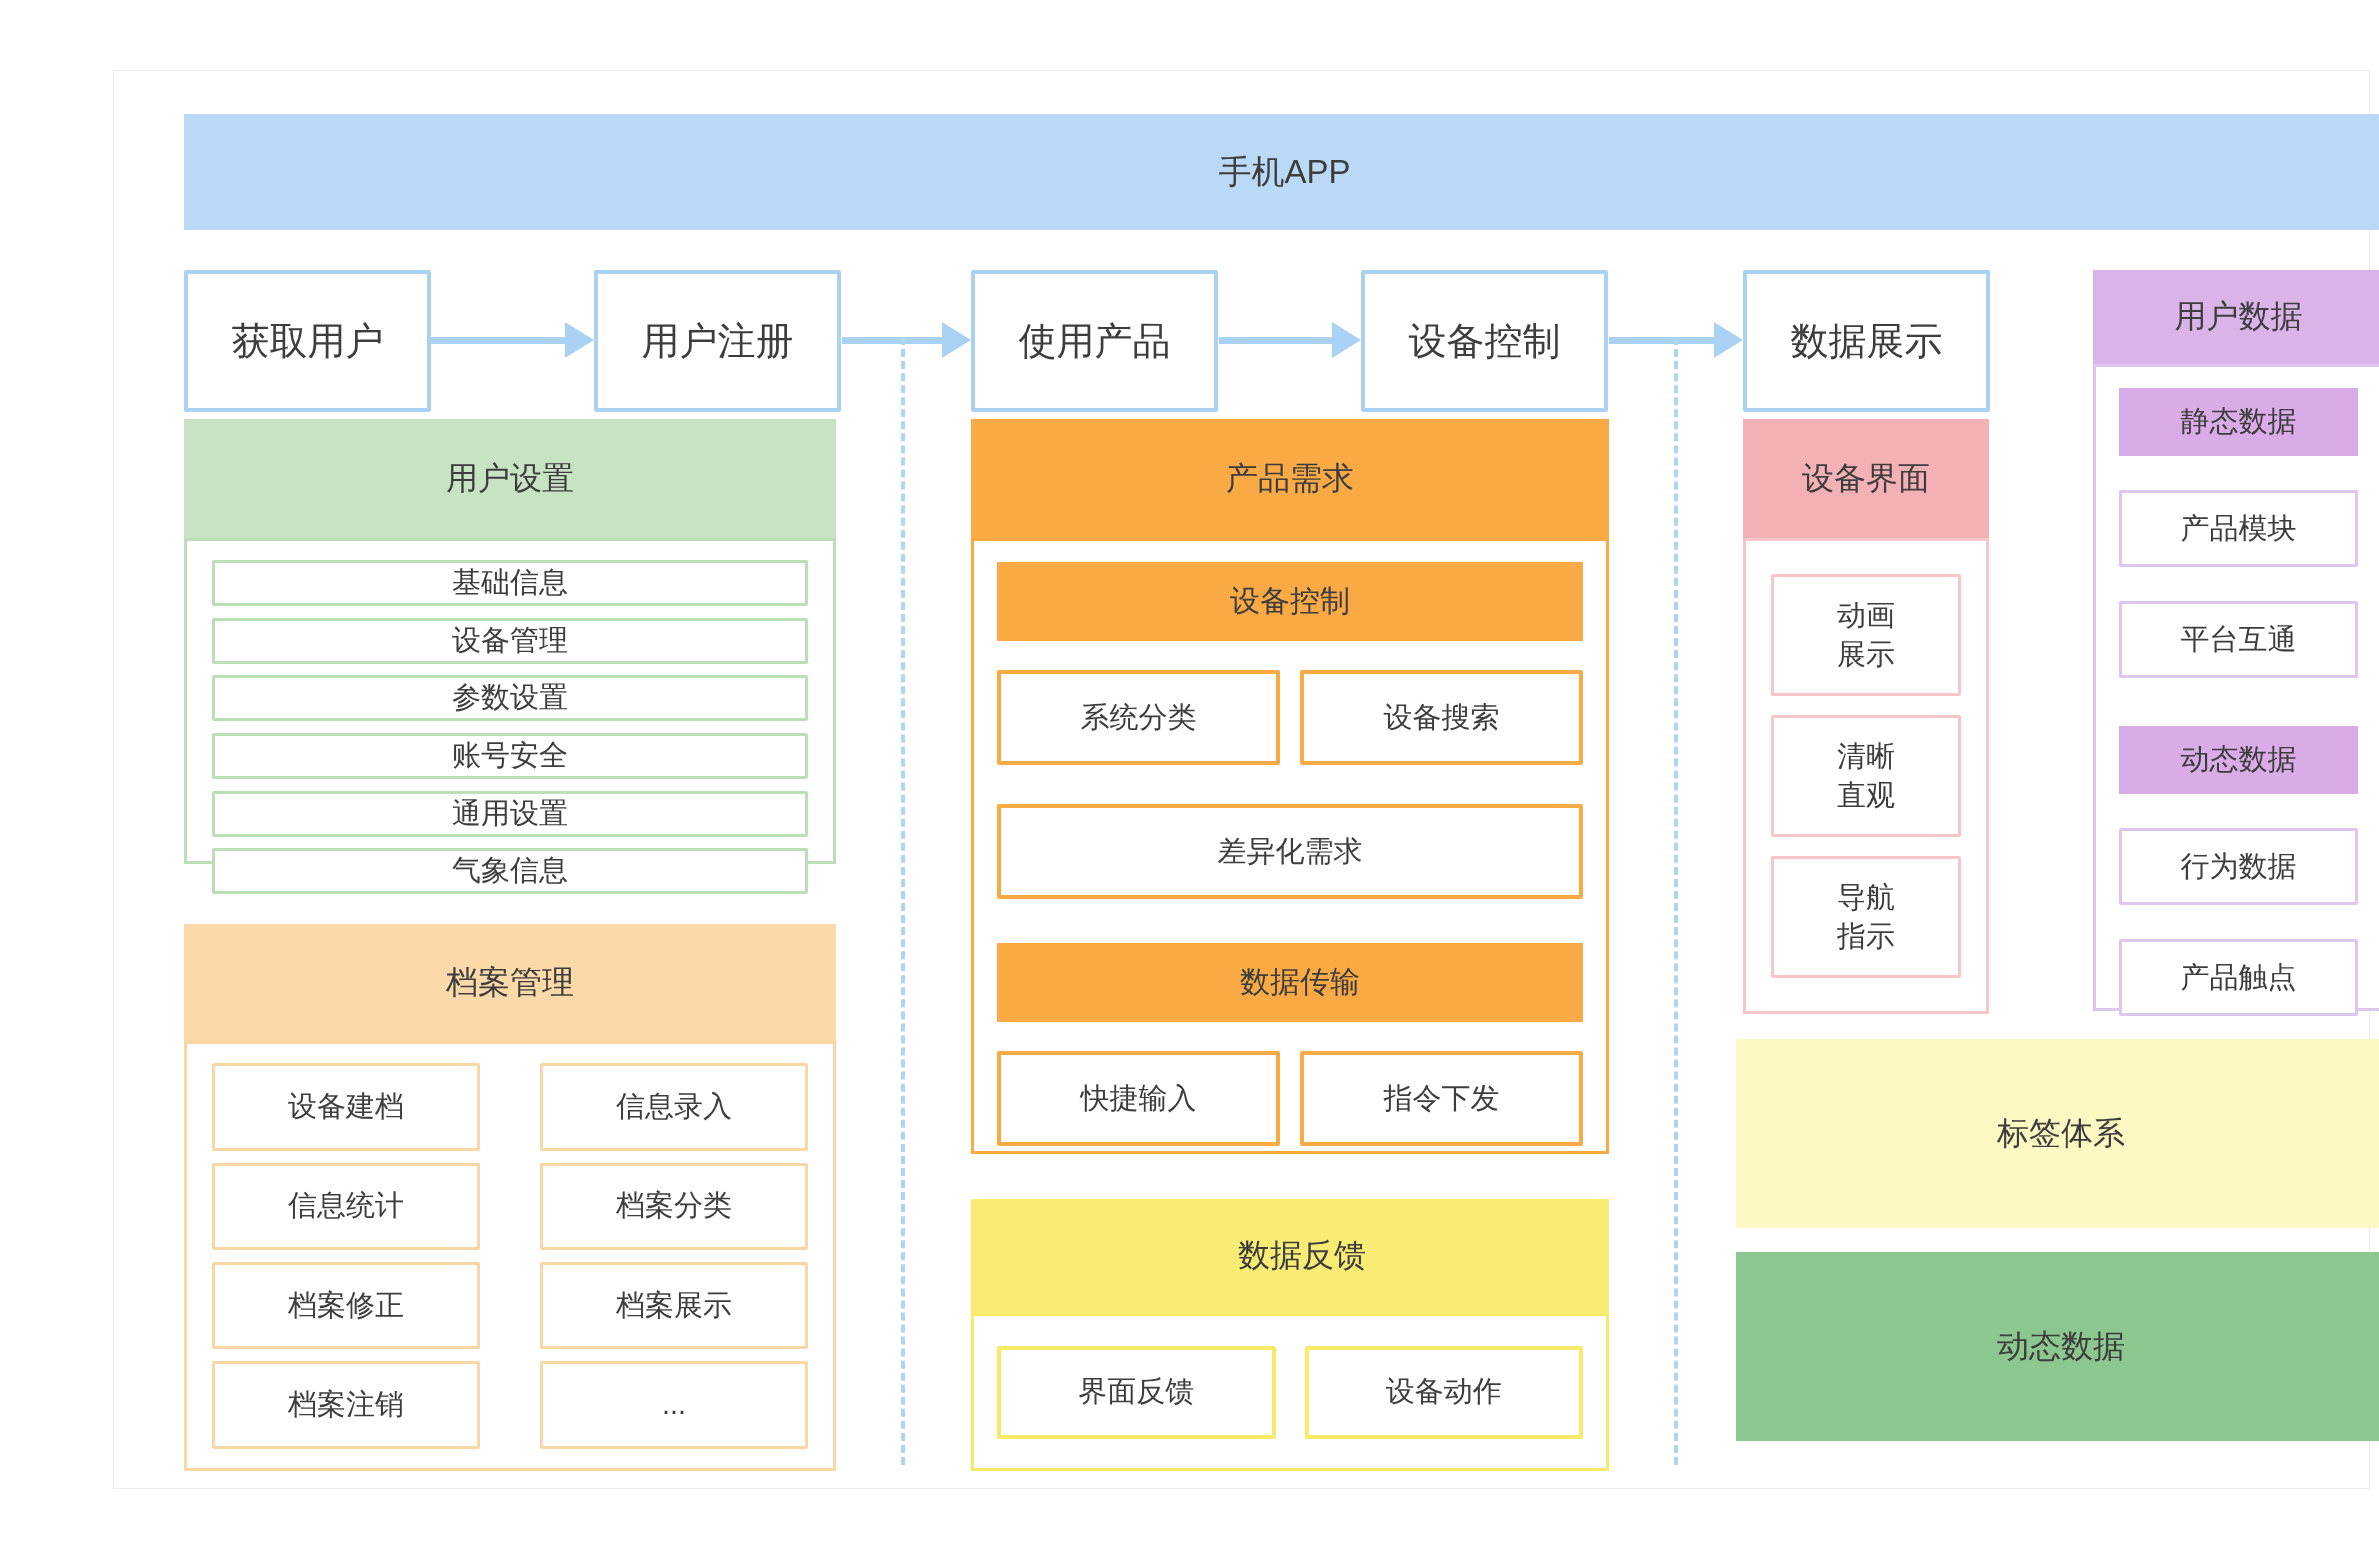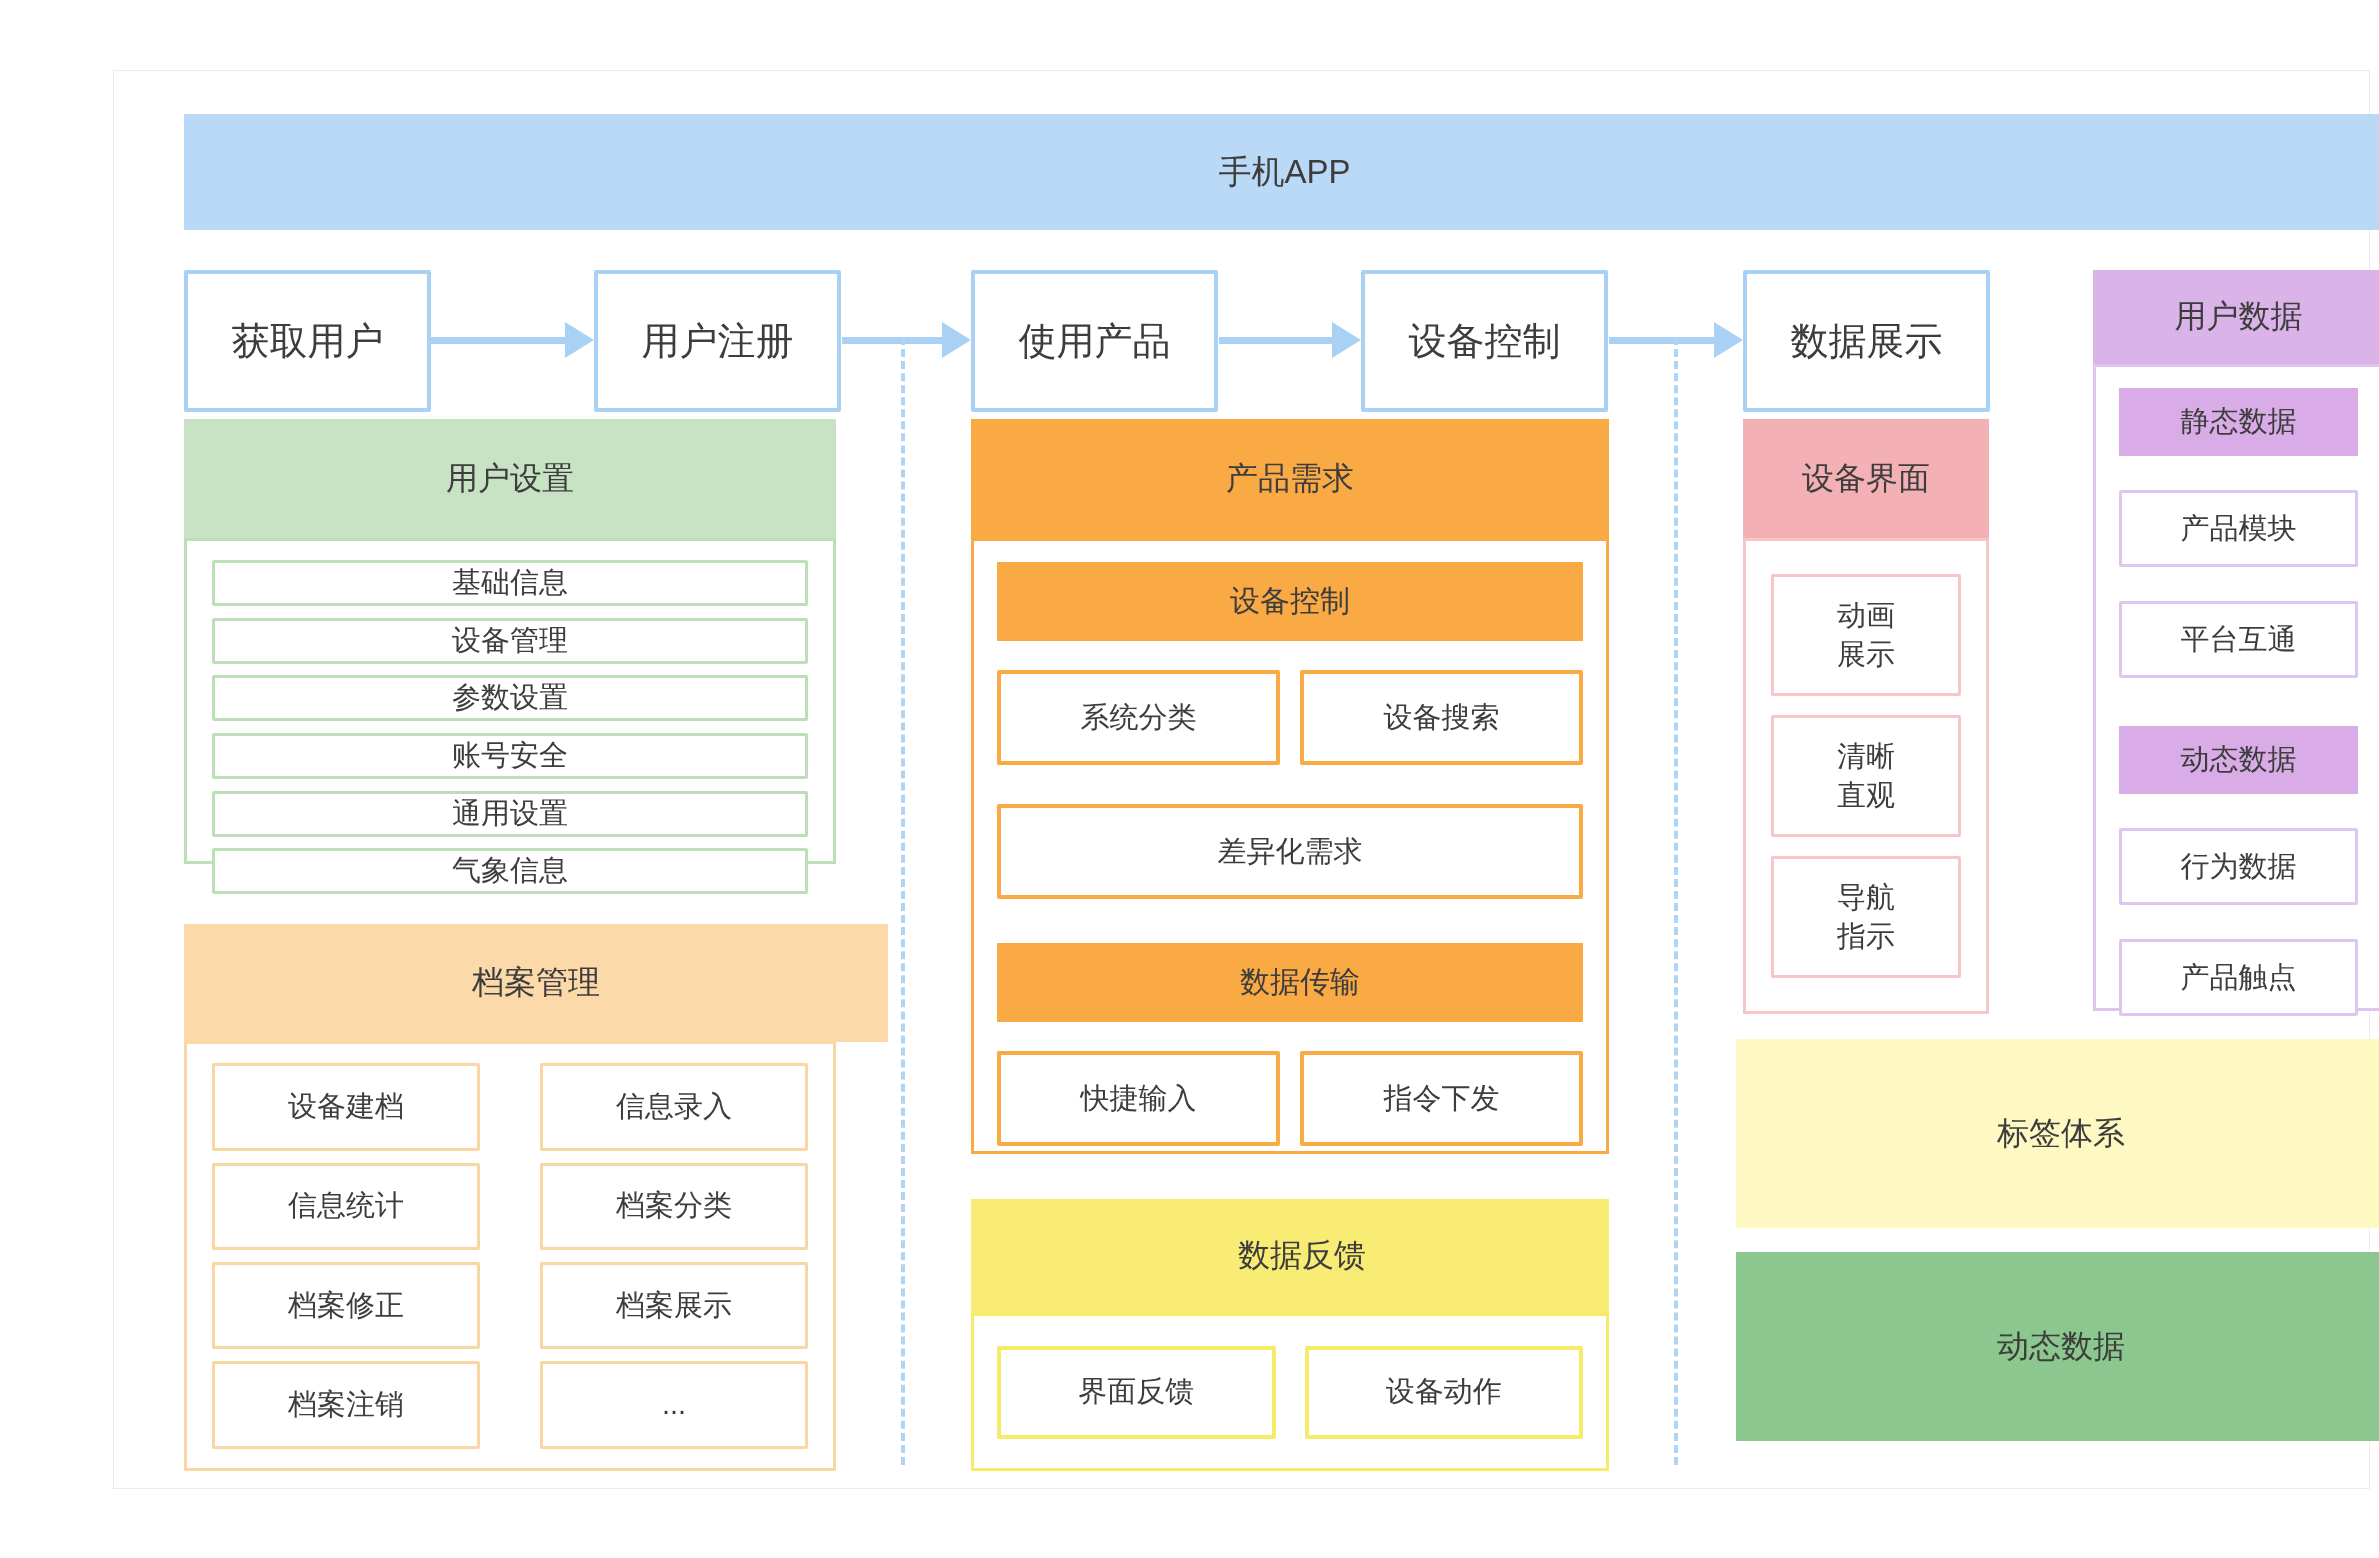--- a/index.html
+++ b/index.html
@@ -34,21 +34,21 @@
   .sec-body{background:#ffffff;}
   .item{background:#ffffff;font-size:29px;border-radius:1.9px;}
 
   
   .us-header{left:27px;top:348px;width:652px;height:120px;background:#c7e3c3;}
   .us-body{left:27px;top:467px;width:652px;height:326px;border:3.9px solid #bcdfb8;
            display:grid;grid-template-columns:1fr;column-gap:60px;row-gap:11.6px;padding:19.3px 25px;}
   .us-body .item{border:3.9px solid #bcdfb8;}
 
   
-  .am-header{left:27px;top:853px;width:704px;height:118px;background:#fcd9a9;}
+  .am-header{left:27px;top:853px;width:652px;height:118px;background:#fcd9a9;}
   .am-body{left:27px;top:970px;width:652px;height:430px;border:3.9px solid #f8d7a4;
            display:grid;grid-template-columns:1fr 1fr;column-gap:60px;row-gap:11.6px;padding:19.3px 25px;}
   .am-body .item{border:3.9px solid #f8d7a4;}
 
   
   .pr-header{left:814px;top:348px;width:638px;height:120px;background:#f9aa45;}
   .pr-body{left:814px;top:467px;width:638px;height:616px;border:3.9px solid #f9aa45;padding:21px 23px;}
   .pr-bar{height:79px;background:#f9aa45;font-size:30px;}
   .pr-row{display:flex;gap:20px;margin-top:29px;}
   .pr-row .item{flex:1;height:87px;border:4.8px solid #f9aa45;}

